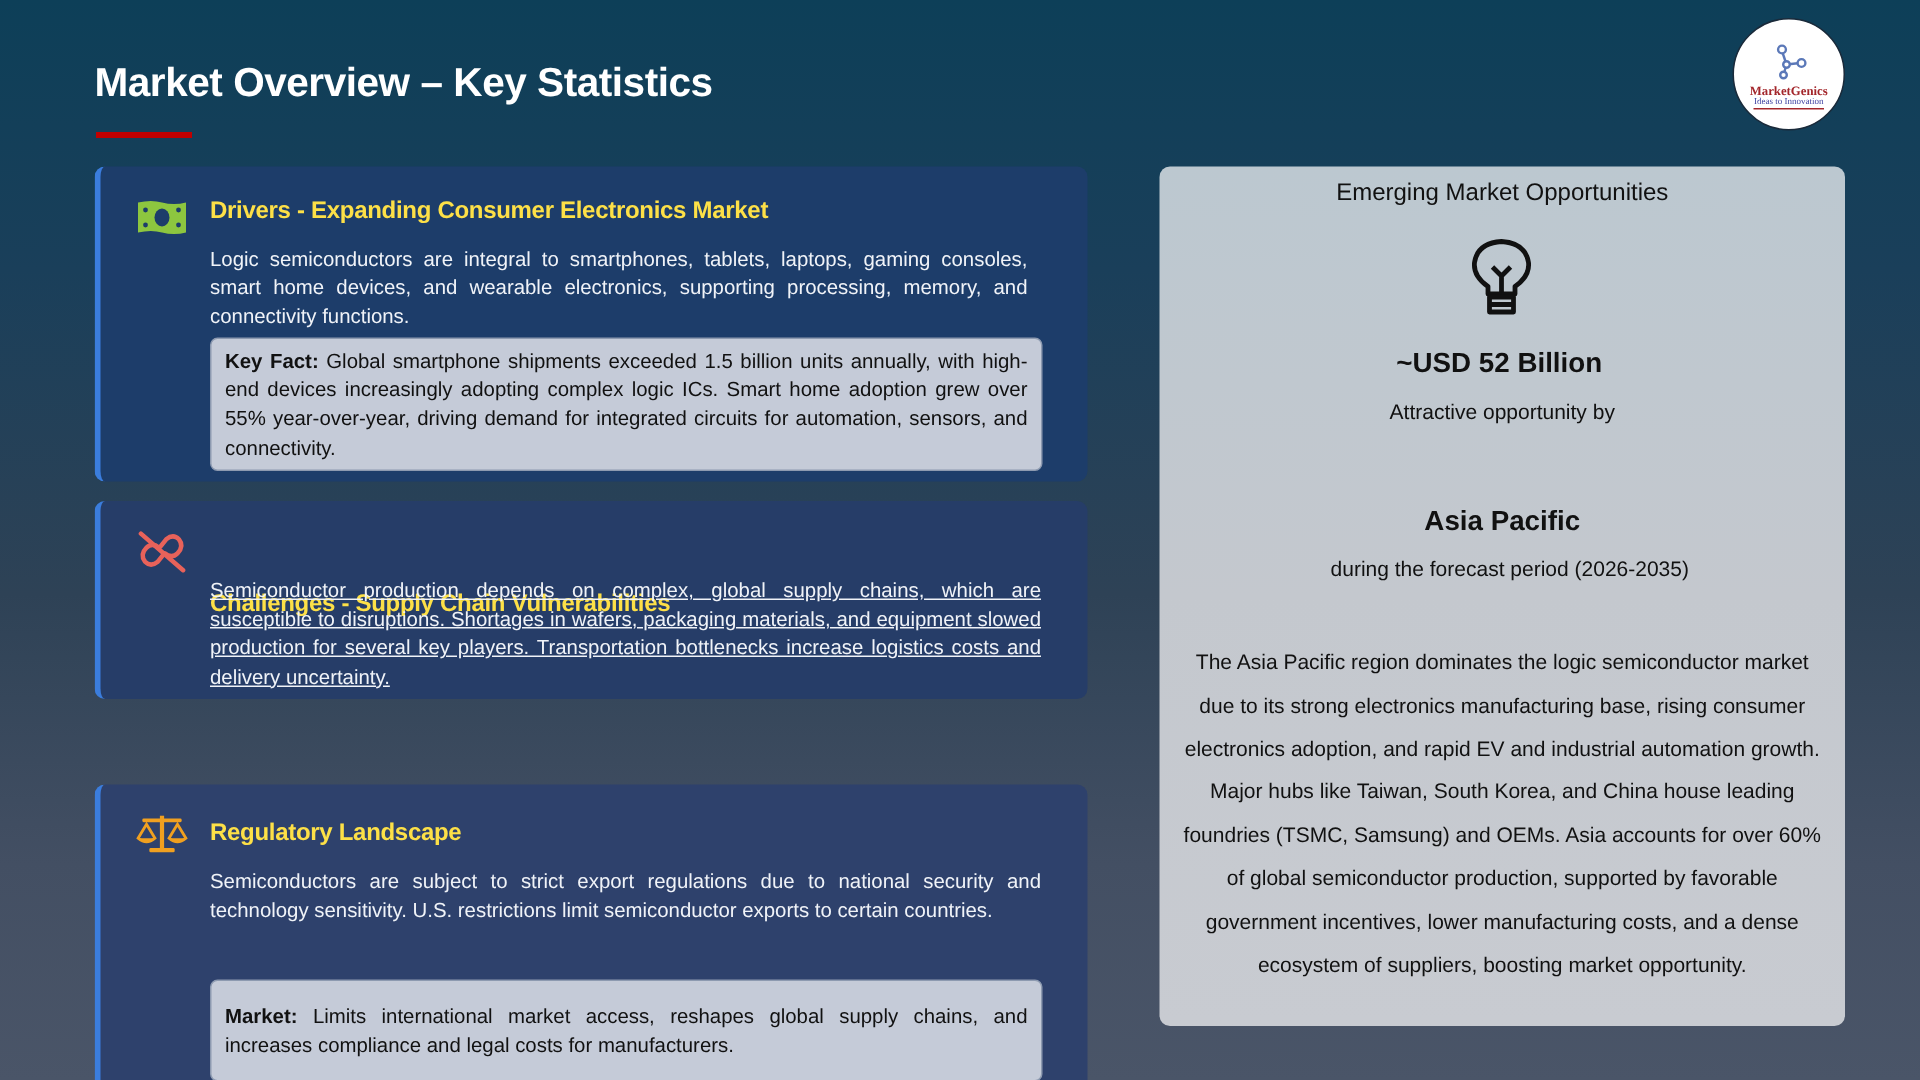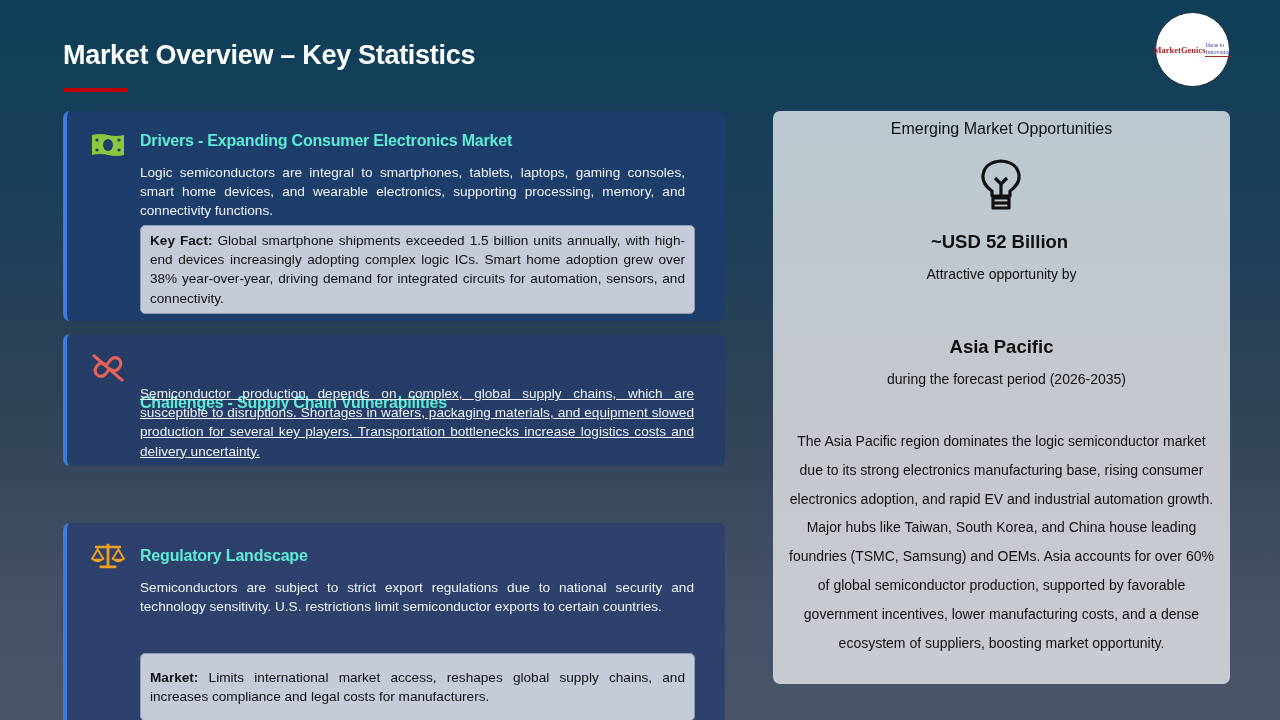--- a/index.html
+++ b/index.html
@@ -24,21 +24,21 @@
       width: 64px; height: 4px;
       background: #c00000;
     }
     .logo {
       position: absolute;
       left: 1155px; top: 12px;
       width: 75px; height: 75px;
       border-radius: 50%;
       background: #ffffff;
       border: 1px solid #1a2a3a;
-      display: flex; flex-direction: row;
+      display: flex; flex-direction: column;
       align-items: center; justify-content: center;
     }
     .logo-mark { width: 26px; height: 26px; margin-top: 2px; }
     .logo-name {
       font-family: "Liberation Serif", serif;
       font-size: 8.5px;
       color: #a3262b;
       font-weight: bold;
       margin-top: 1px;
     }
@@ -64,21 +64,21 @@
     .card-icon {
       position: absolute;
       left: 22px;
       width: 38px; height: 30px;
     }
     .card-title {
       position: absolute;
       left: 73px;
       font-size: 16px;
       font-weight: bold;
-      color: #5eead4;
+      color: #fde047;
       letter-spacing: -0.2px;
     }
     .card-body {
       position: absolute;
       left: 73px;
       font-size: 13.6px;
       line-height: 19.2px;
       color: #f0f3f8;
       text-align: justify;
     }
@@ -164,21 +164,21 @@
     <path d="M3 5 Q12 3 19 5 Q27 7 35 5 L35 25 Q27 27 19 25 Q12 23 3 25 Z" fill="#8dc63f"></path>
     <ellipse cx="19" cy="15" rx="5" ry="6" fill="#1d3d6a"></ellipse>
     <circle cx="8" cy="10" r="1.6" fill="#1d3d6a"></circle>
     <circle cx="30" cy="10" r="1.6" fill="#1d3d6a"></circle>
     <circle cx="8" cy="20" r="1.6" fill="#1d3d6a"></circle>
     <circle cx="30" cy="20" r="1.6" fill="#1d3d6a"></circle>
   </svg>
   <div class="card-title" style="top:21px;">Drivers - Expanding Consumer Electronics Market</div>
   <div class="card-body" style="top:52px; width:545px;">Logic semiconductors are integral to smartphones, tablets, laptops, gaming consoles, smart home devices, and wearable electronics, supporting processing, memory, and connectivity functions.</div>
   <div class="fact-box" style="top:114px; width:555px;">
-    <b>Key Fact:</b><span> Global smartphone shipments exceeded 1.5 billion units annually, with high-end devices increasingly adopting complex logic ICs.  Smart home adoption grew over 38% year-over-year, driving demand for integrated circuits for automation, sensors, and connectivity.</span>
+    <b>Key Fact:</b><span> Global smartphone shipments exceeded 1.5 billion units annually, with high-end devices increasingly adopting complex logic ICs.  Smart home adoption grew over 55% year-over-year, driving demand for integrated circuits for automation, sensors, and connectivity.</span>
   </div>
 </div>
 
 <div class="card card-challenges">
   <svg class="card-icon" style="top:18px;" viewBox="0 0 38 32">
     <g stroke="#e8625a" stroke-width="3.2" fill="none" stroke-linecap="round">
       <path d="M17 14 Q12 10 8 14 Q3 19 7 24 Q11 28 16 24 L20 19"></path>
       <path d="M21 18 Q26 22 30 18 Q35 13 31 8 Q27 4 22 8 L18 13"></path>
       <line x1="4" y1="4" x2="34" y2="30"></line>
     </g>

